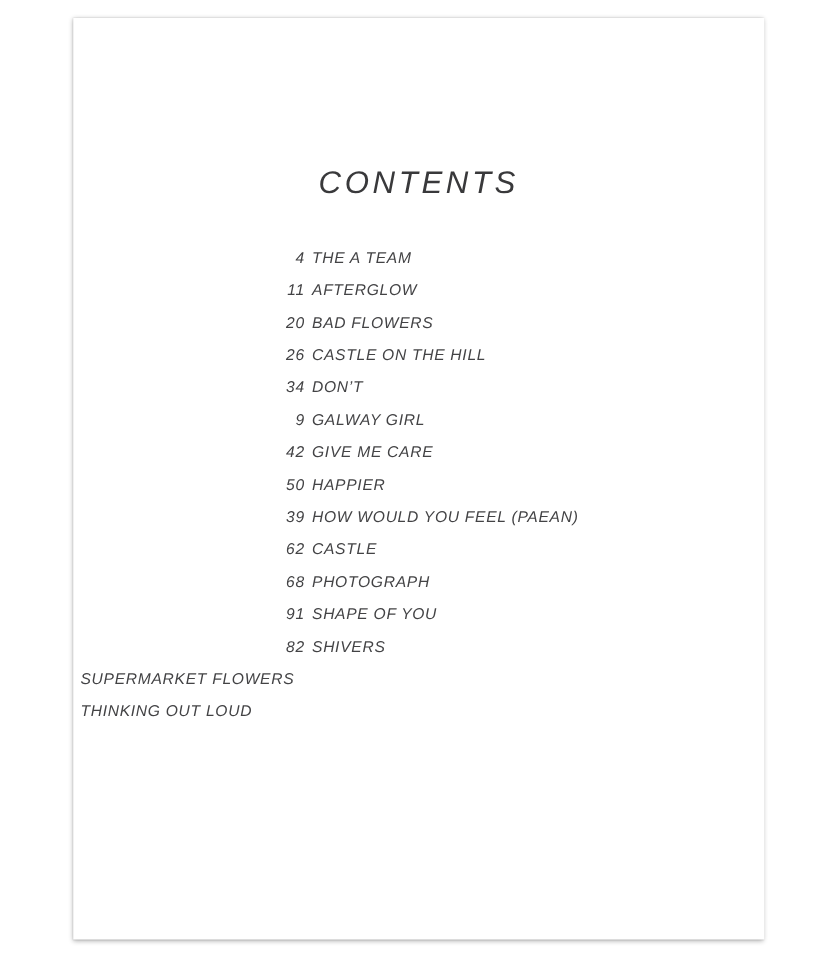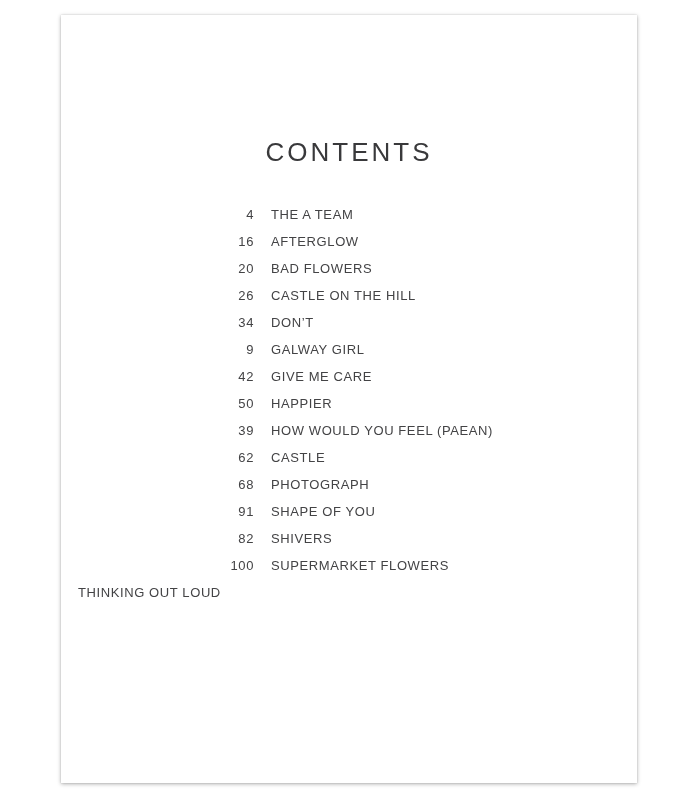--- a/index.html
+++ b/index.html
@@ -16,20 +16,21 @@
     overflow: hidden;
   }
   .page {
     position: absolute;
     left: 61px;
     top: 15px;
     width: 576px;
     height: 768px;
     background: #ffffff;
     box-shadow: 0 1px 4px rgba(0,0,0,0.32), 0 0 1px rgba(0,0,0,0.18);
+    font-style: italic;
   }
   .page-title {
     position: absolute;
     top: 124px;
     left: 0;
     right: 0;
     text-align: center;
     font-size: 26px;
     line-height: 26px;
     font-weight: 400;
@@ -49,40 +50,40 @@
     font-size: 13px;
     letter-spacing: 0.6px;
     color: #434345;
   }
   .toc-num {
     width: 193px;
     text-align: right;
     flex: 0 0 auto;
   }
   .toc-song {
-    margin-left: 17px;
+    margin-left: 6px;
     white-space: nowrap;
   }
 </style>
 </head>
 <body>
 
 <div class="canvas">
   <div class="page">
     <div class="page-title">CONTENTS</div>
 
     <div class="toc">
 
         <div class="toc-row">
           <span class="toc-num">4</span>
           <span class="toc-song">THE A TEAM</span>
         </div>
 
         <div class="toc-row">
-          <span class="toc-num">16</span>
+          <span class="toc-num">11</span>
           <span class="toc-song">AFTERGLOW</span>
         </div>
 
         <div class="toc-row">
           <span class="toc-num">20</span>
           <span class="toc-song">BAD FLOWERS</span>
         </div>
 
         <div class="toc-row">
           <span class="toc-num">26</span>
@@ -130,21 +131,20 @@
           <span class="toc-song">SHAPE OF YOU</span>
         </div>
 
         <div class="toc-row">
           <span class="toc-num">82</span>
           <span class="toc-song">SHIVERS</span>
         </div>
 
 
         <div class="toc-row">
-          <span class="toc-num">100</span>
           <span class="toc-song">SUPERMARKET FLOWERS</span>
         </div>
 
         <div class="toc-row">
           <span class="toc-song">THINKING OUT LOUD</span>
         </div>
       </div>
   </div>
 </div>
 

